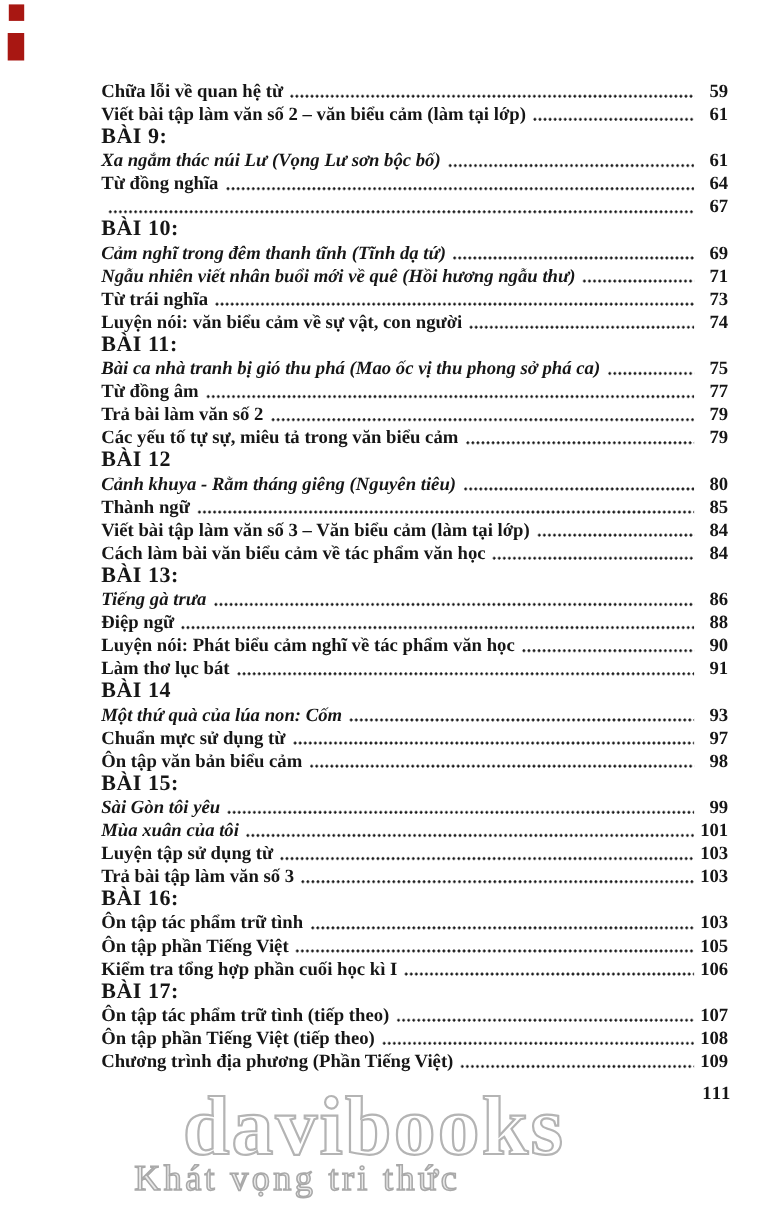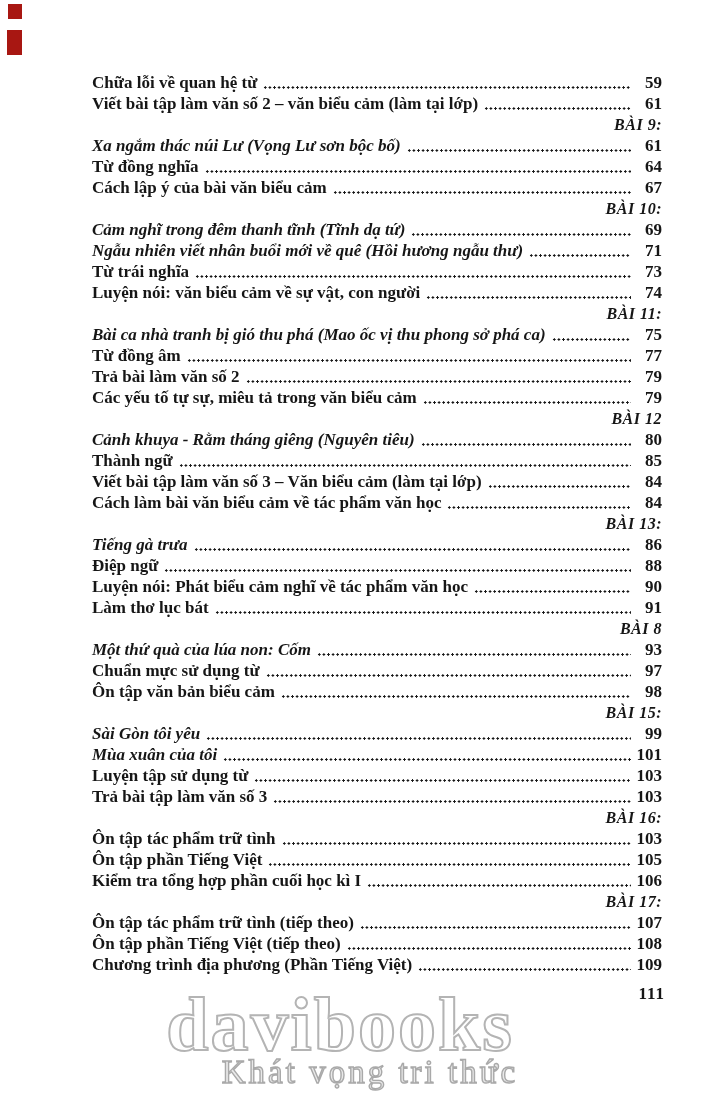--- a/index.html
+++ b/index.html
@@ -31,23 +31,22 @@
     height: 21px;
     line-height: 21px;
     padding-left: 92px;
     padding-right: 46px;
     font-size: 17px;
     font-weight: bold;
     white-space: nowrap;
   }
   .row.header {
     display: block;
-    text-align: right;
-    font-style: italic;
-    font-size: 16px;
+    text-align: left;
+    font-size: 20px;
     letter-spacing: 0.5px;
   }
   .lbl { flex: 0 0 auto; }
   .lbl.it { font-style: italic; text-align: center; }
   .dots {
     flex: 1 1 auto;
     align-self: flex-end;
     height: 3px;
     margin: 0 3px 4px 6px;
     background-image: radial-gradient(circle, #161616 1.1px, rgba(0,0,0,0) 1.35px);
@@ -74,23 +73,23 @@
     text-align: center;
     font-size: 76px;
     line-height: 1;
     font-weight: bold;
     letter-spacing: 2px;
     color: #ffffff;
     -webkit-text-stroke: 2px #b4b4b4;
   }
   .wm-slogan {
     position: absolute;
-    left: 130px; top: 1056px;
+    left: 122px; top: 1056px;
     width: 480px;
-    text-align: center;
+    text-align: left;
     font-size: 33px;
     line-height: 1;
     letter-spacing: 3px;
     color: #e9e9e9;
     -webkit-text-stroke: 1.4px #a9a9a9;
   }
   .page-number {
     position: absolute;
     right: 43px; top: 984px;
     font-size: 17px;
@@ -121,21 +120,20 @@
       <span class="lbl it">Xa ngắm thác núi Lư (Vọng Lư sơn bộc bố)</span>
       <span class="dots"></span>
       <span class="pg">61</span>
     </div>
     <div class="row">
       <span class="lbl">Từ đồng nghĩa</span>
       <span class="dots"></span>
       <span class="pg">64</span>
     </div>
     <div class="row">
-      <span class="lbl">Cách lập ý của bài văn biểu cảm</span>
       <span class="dots"></span>
       <span class="pg">67</span>
     </div>
     <div class="row header">BÀI 10:</div>
     <div class="row">
       <span class="lbl it">Cảm nghĩ trong đêm thanh tĩnh (Tĩnh dạ tứ)</span>
       <span class="dots"></span>
       <span class="pg">69</span>
     </div>
     <div class="row">
@@ -209,21 +207,21 @@
     <div class="row">
       <span class="lbl">Luyện nói: Phát biểu cảm nghĩ về tác phẩm văn học</span>
       <span class="dots"></span>
       <span class="pg">90</span>
     </div>
     <div class="row">
       <span class="lbl">Làm thơ lục bát</span>
       <span class="dots"></span>
       <span class="pg">91</span>
     </div>
-    <div class="row header">BÀI 8</div>
+    <div class="row header">BÀI 14</div>
     <div class="row">
       <span class="lbl it">Một thứ quà của lúa non: Cốm</span>
       <span class="dots"></span>
       <span class="pg">93</span>
     </div>
     <div class="row">
       <span class="lbl">Chuẩn mực sử dụng từ</span>
       <span class="dots"></span>
       <span class="pg">97</span>
     </div>

